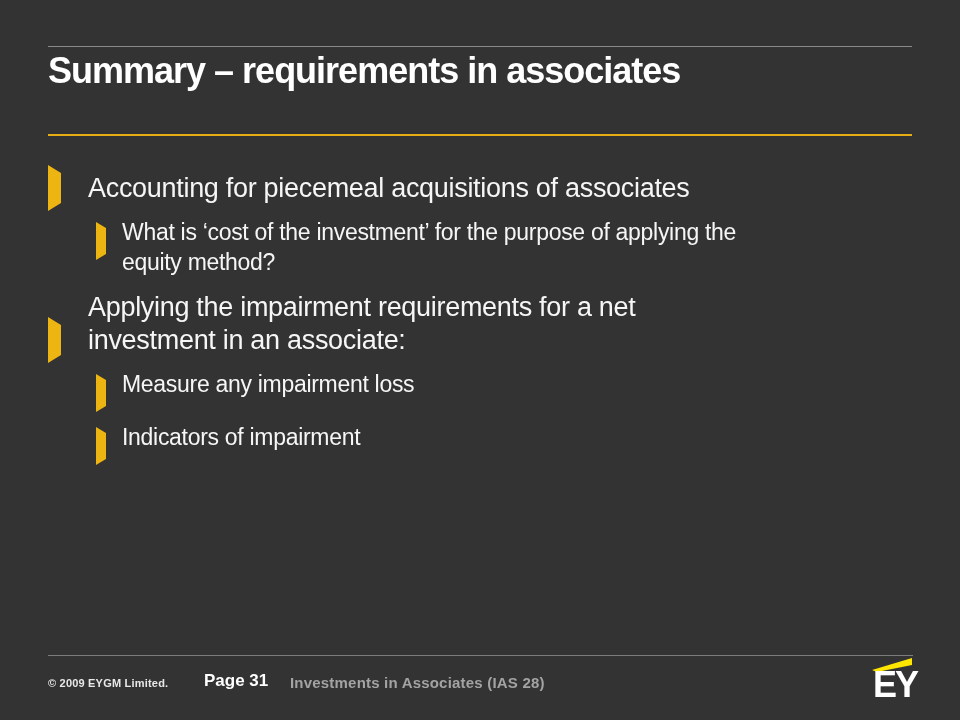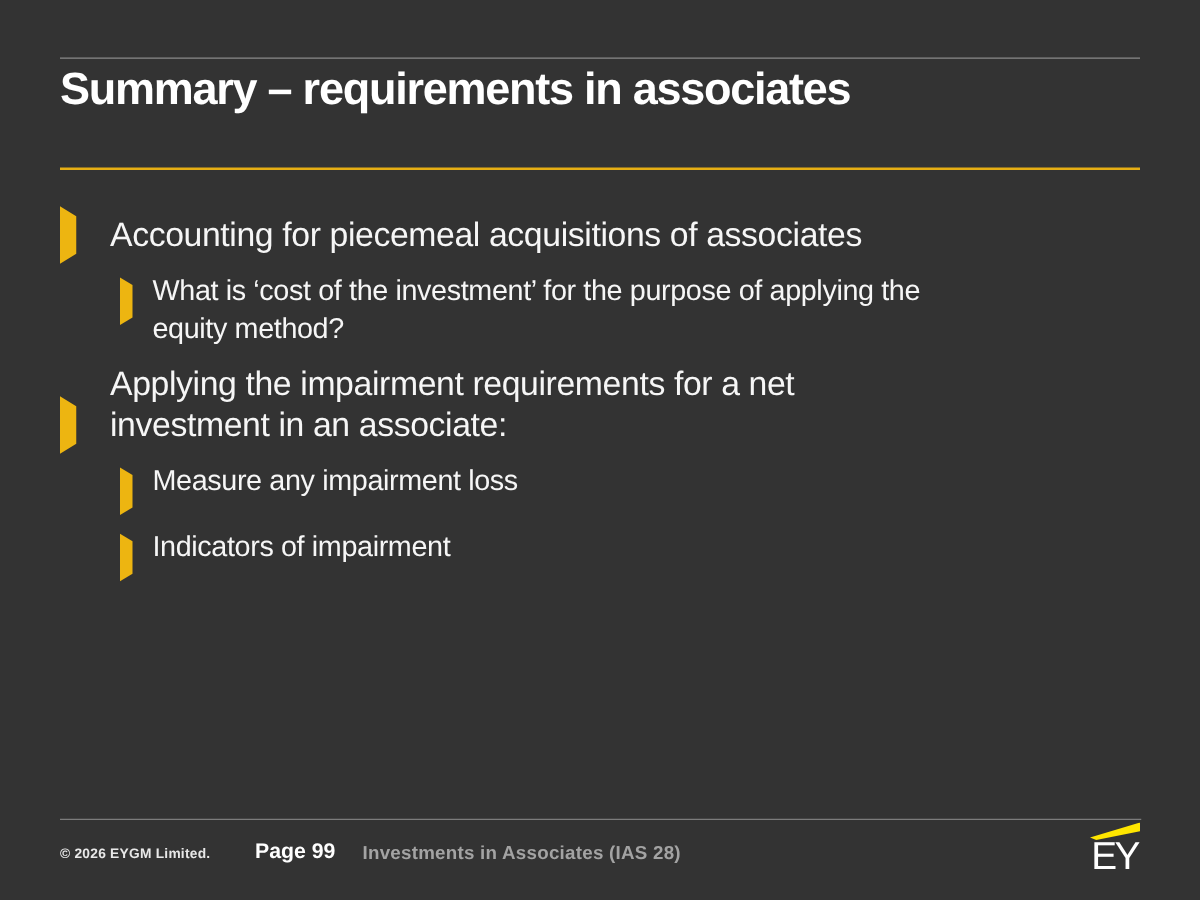--- a/index.html
+++ b/index.html
@@ -65,21 +65,21 @@
     position: absolute; left: 290px; top: 674px;
     font-size: 15px; font-weight: bold; color: #a3a3a3;
     letter-spacing: 0.2px; white-space: nowrap;
   }
   .ey-logo {
     position: absolute; right: 48px; top: 658px;
     width: 40px; height: 44px; text-align: right;
   }
   .ey-beam { display: block; margin-left: auto; }
   .ey-text {
-    font-size: 31px; line-height: 26px; font-weight: normal;
+    font-size: 36px; line-height: 26px; font-weight: bold;
     color: #ffffff; letter-spacing: -2px; margin-top: 0;
     text-align: left; padding-left: 1px;
   }
 </style>
 </head>
 <body>
 
 <div class="slide">
 
   <div class="rule-top"></div>
@@ -114,23 +114,23 @@
 
     <div class="item l2">
       <span class="marker"><span class="tri"></span></span>
       <span class="btext">Indicators of impairment</span>
     </div>
 
   </div>
 
   <div class="footer-rule"></div>
 
-  <span class="copyright">© 2026 EYGM Limited.</span>
+  <span class="copyright">© 2009 EYGM Limited.</span>
 
-  <span class="page-label">Page 99</span>
+  <span class="page-label">Page 31</span>
 
   <span class="deck-title">Investments in Associates (IAS 28)</span>
 
   <div class="ey-logo">
     <svg class="ey-beam" width="40" height="14" viewBox="0 0 40 14" aria-hidden="true">
       <polygon points="0,12 40,0 40,7 5,14" fill="#FFE600"></polygon>
     </svg>
     <div class="ey-text">EY</div>
   </div>
 

